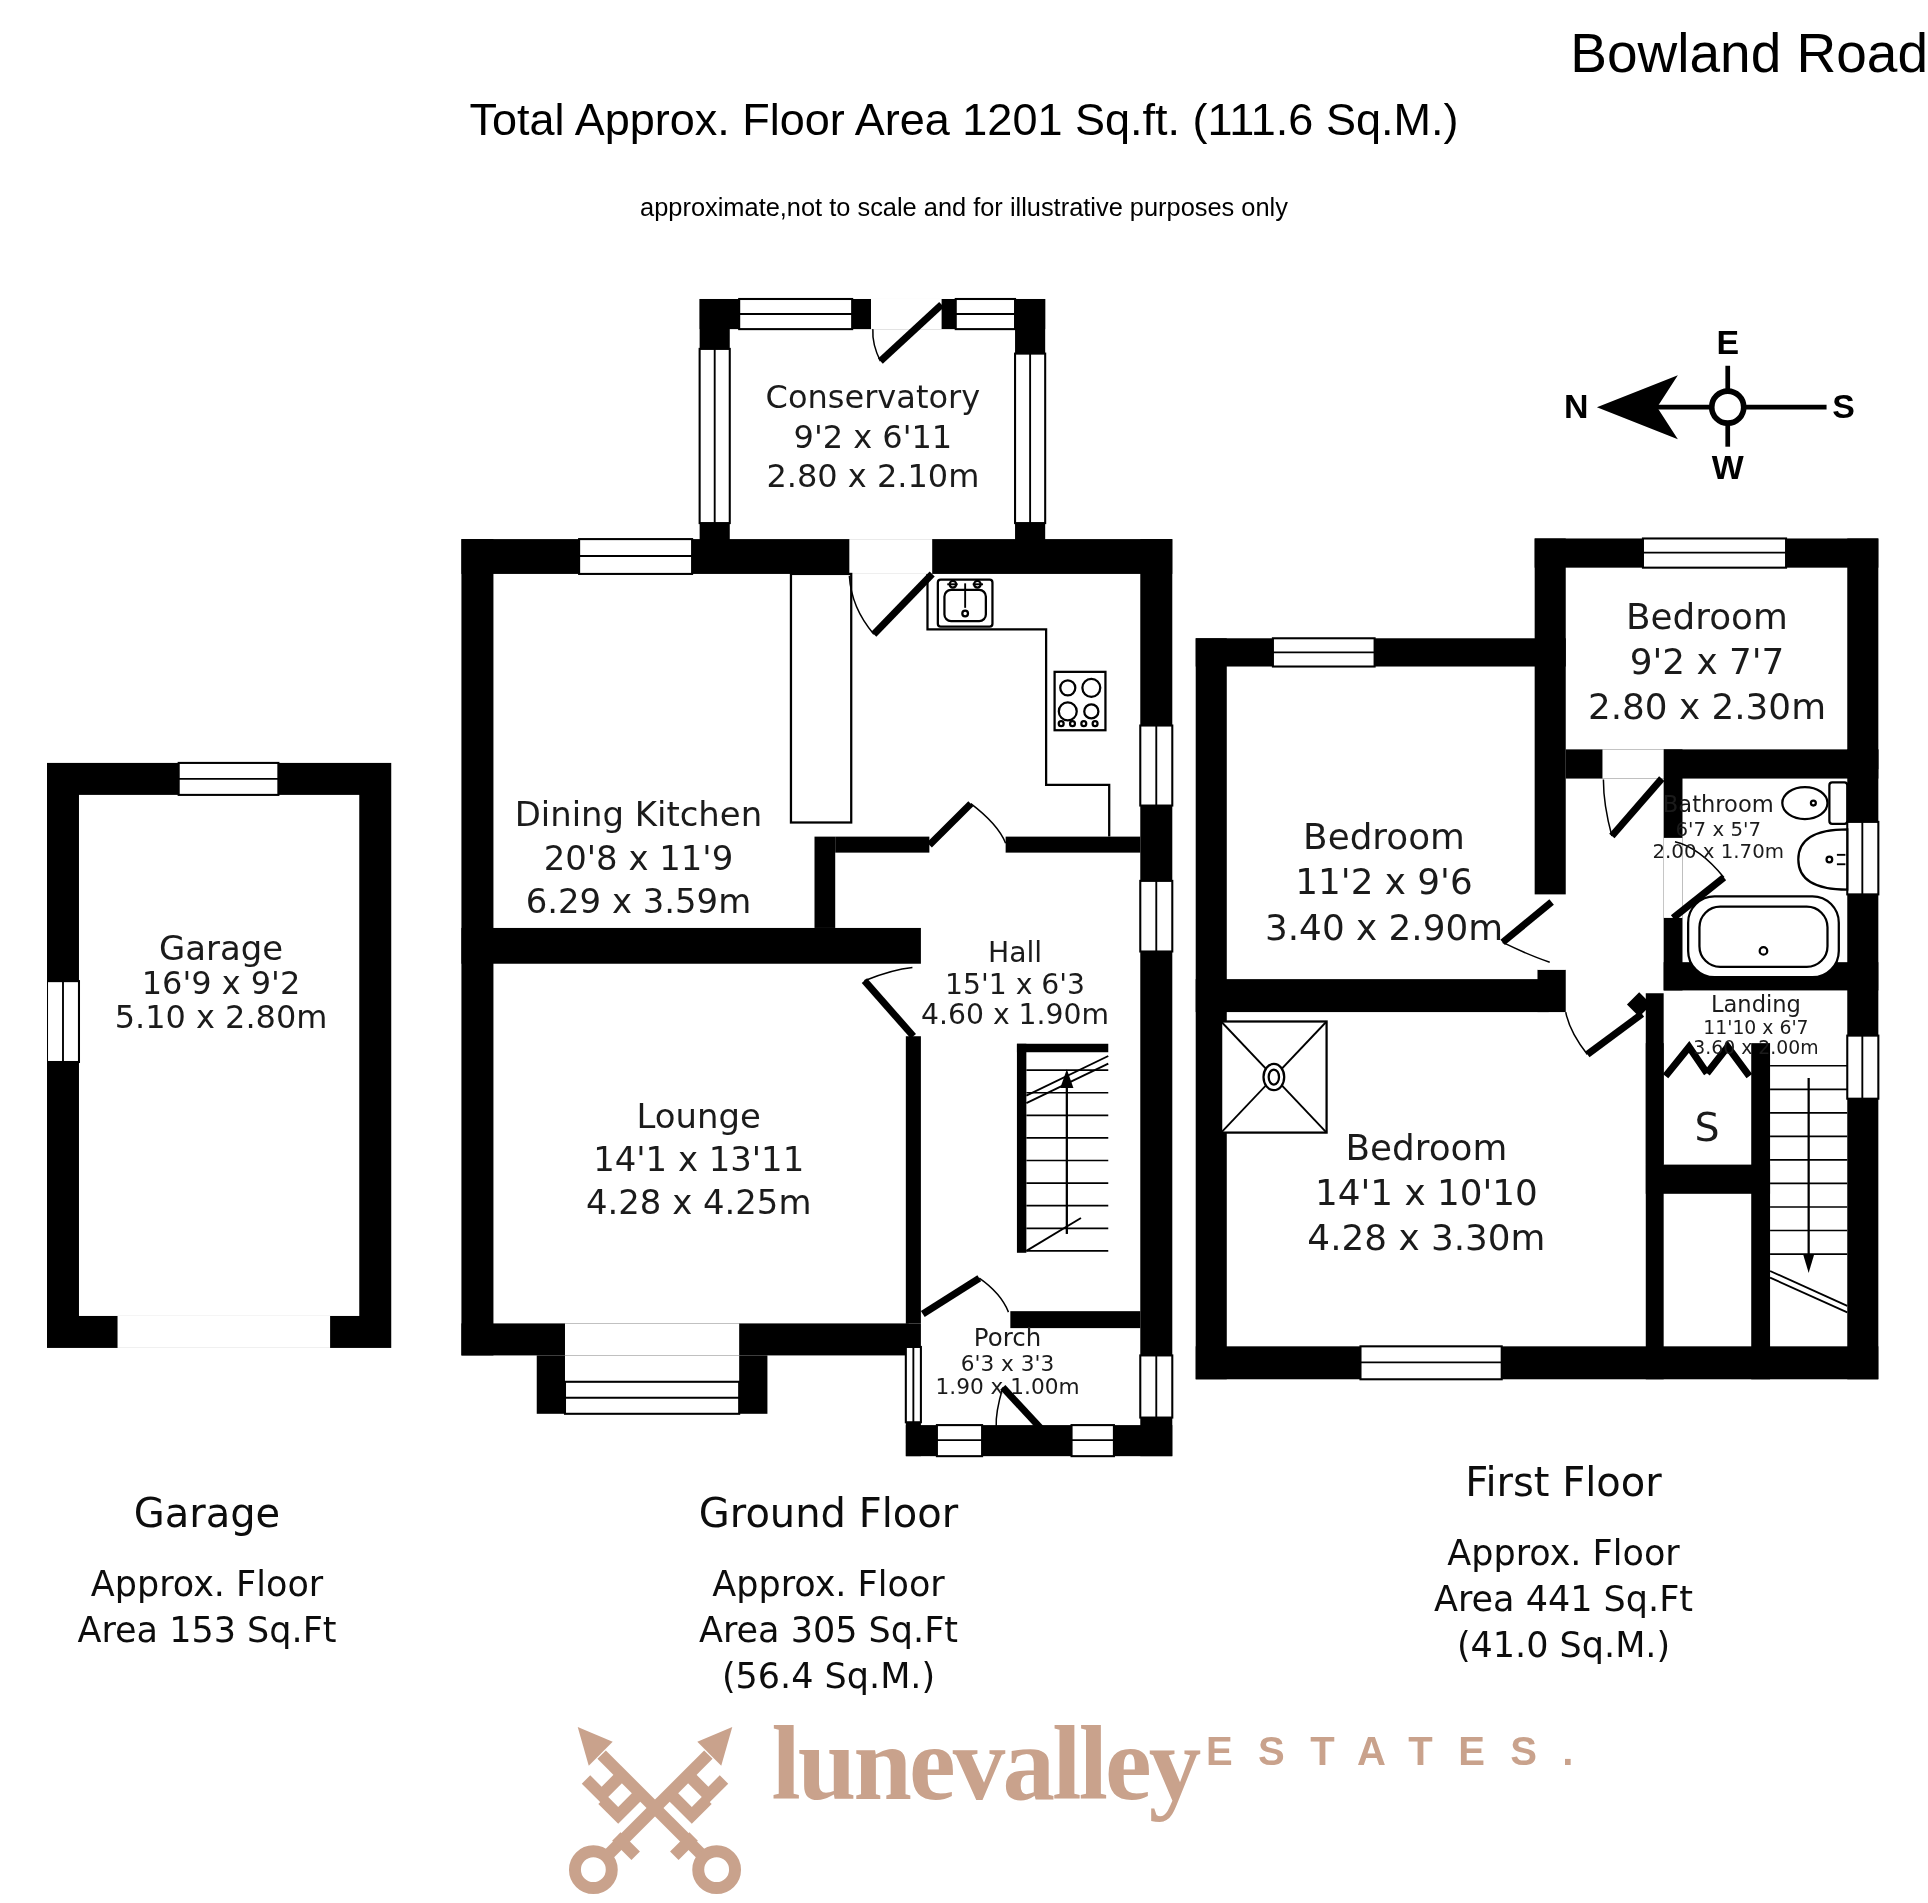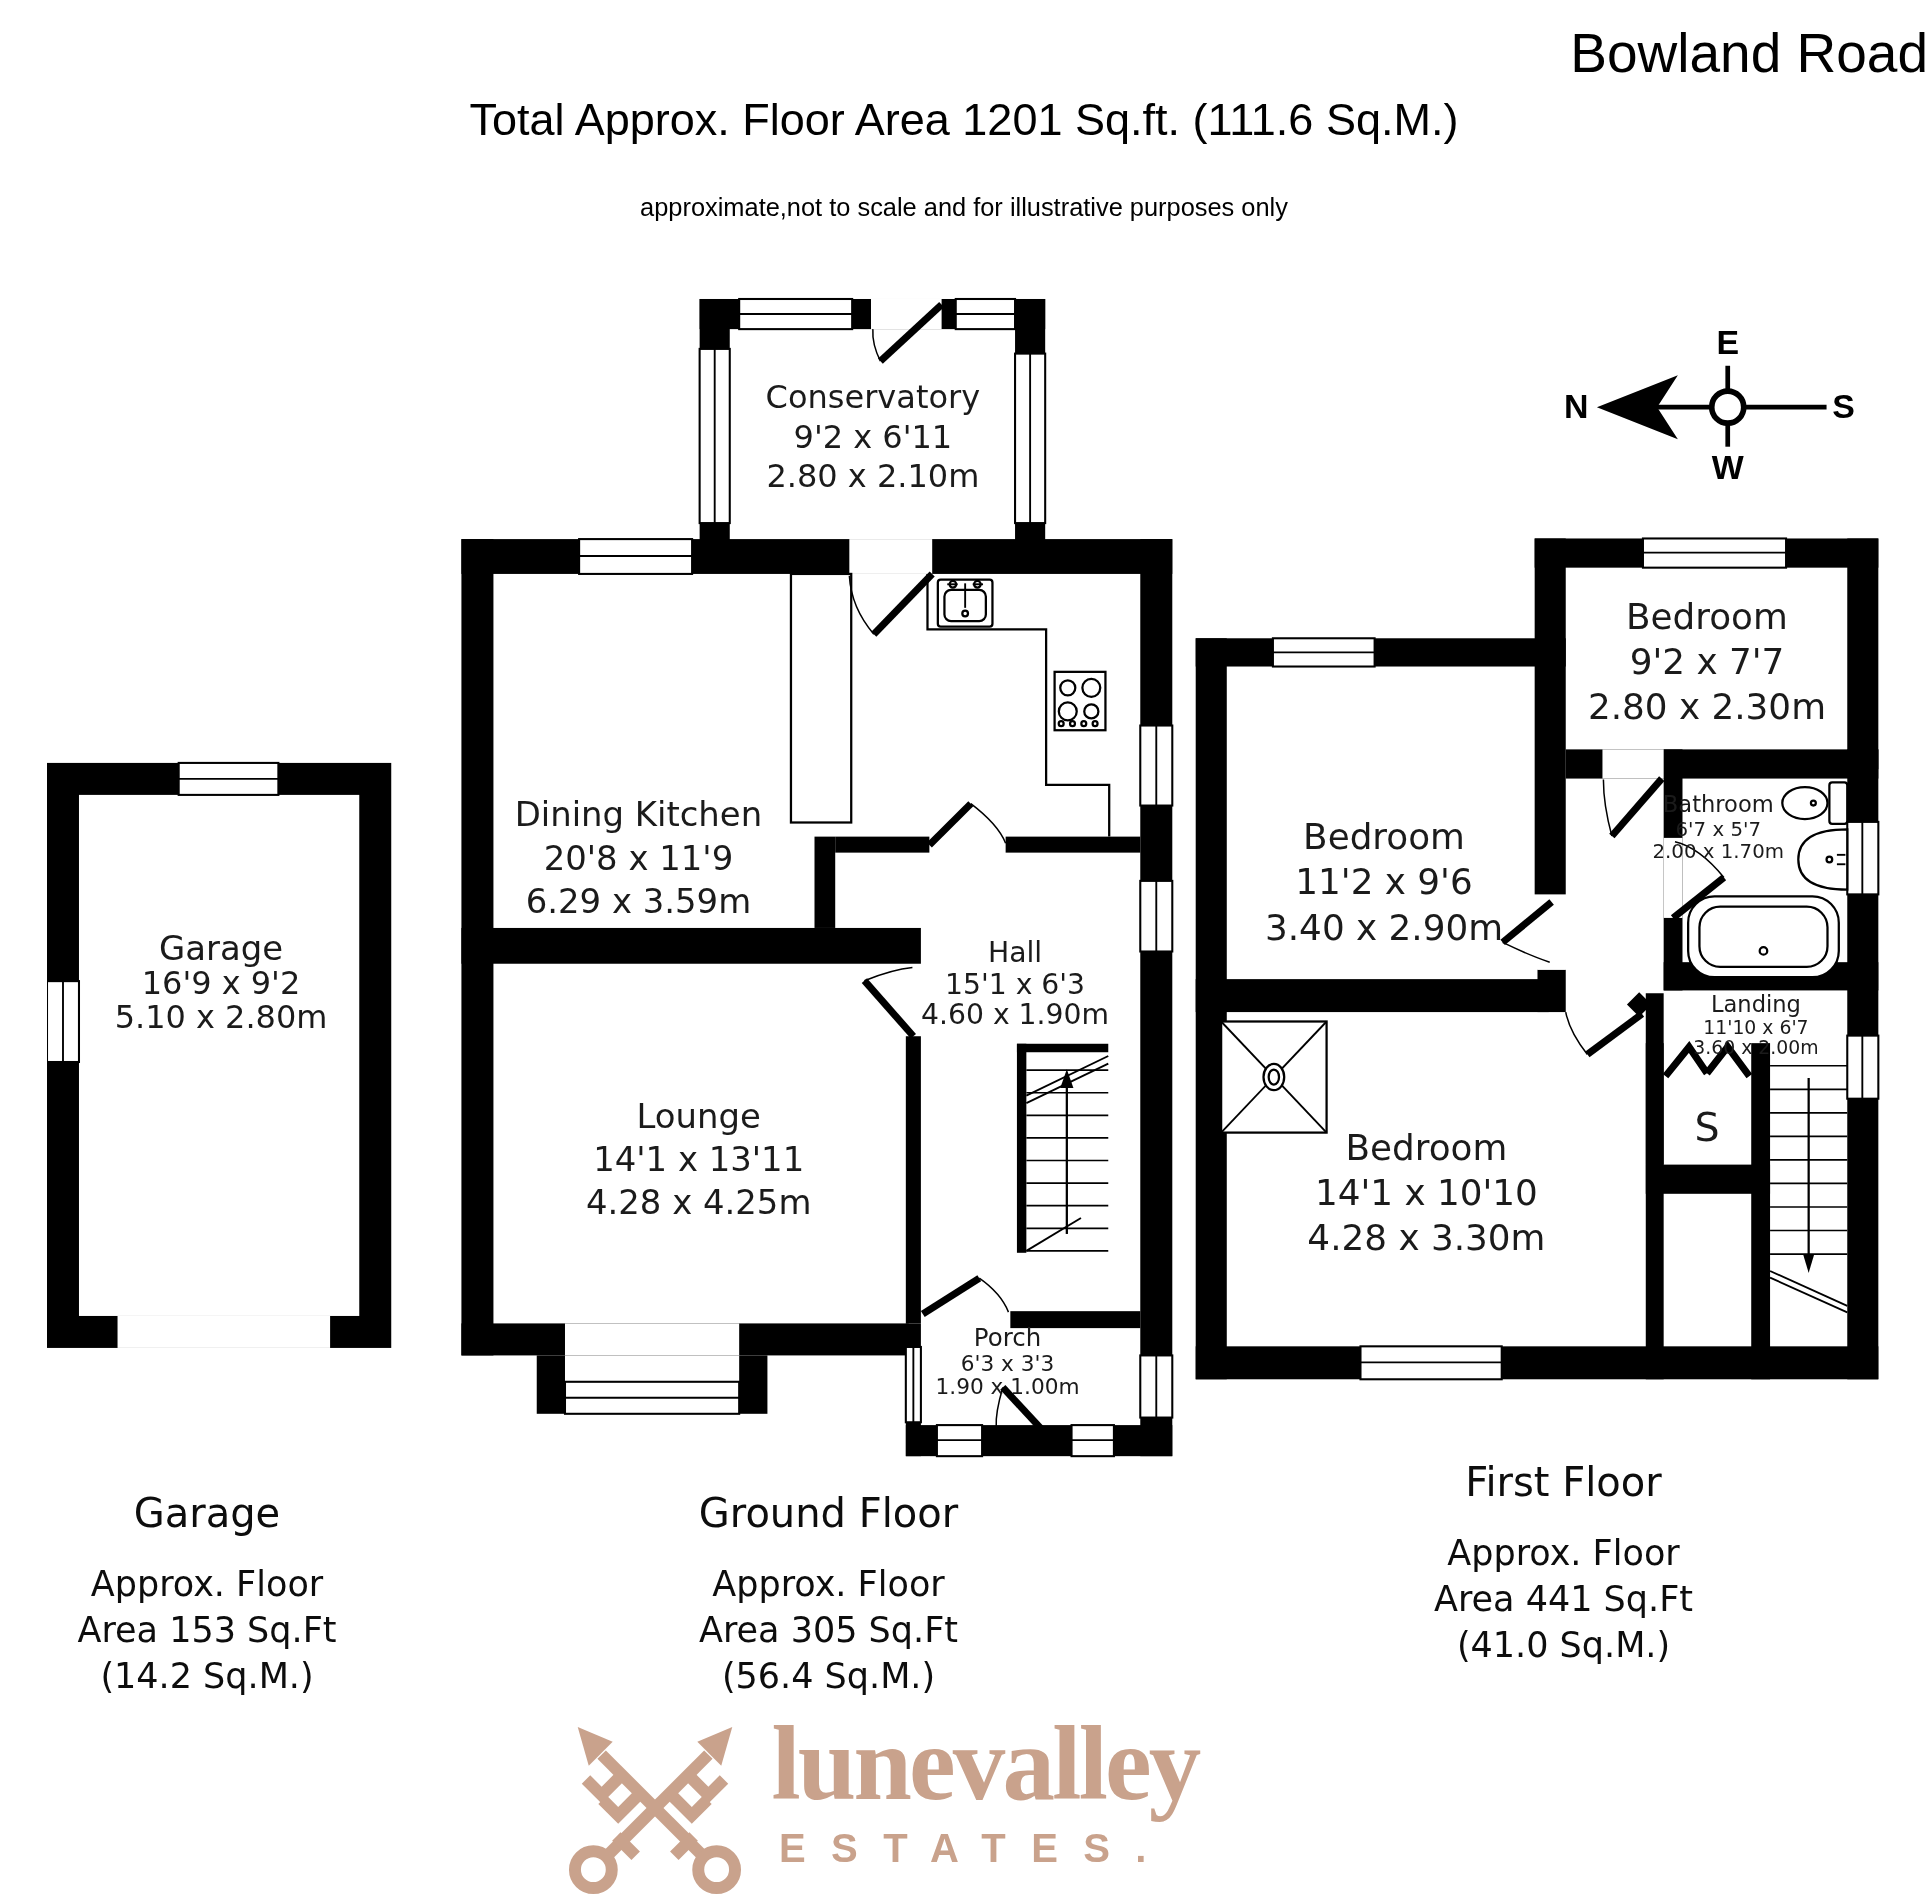--- a/index.html
+++ b/index.html
@@ -21,21 +21,21 @@
   .door{stroke:#000;stroke-width:7.5;fill:none;}
   .arc{stroke:#000;stroke-width:1.6;fill:none;}
   .tread{stroke:#000;stroke-width:1.8;fill:none;}
   .cut{stroke:#000;stroke-width:2;fill:none;}
   
   .floorlabel{text-align:center;font-family:"DejaVu Sans",sans-serif;color:#0d0d0d;}
   .floorlabel .t{font-size:40px;margin-bottom:24.5px;}
   .floorlabel .l{font-size:35px;line-height:1.32;}
   
   #logo{top:1716px;left:563px;display:flex;align-items:flex-start;gap:24.5px;}
-  #logo .txt{display:flex;flex-direction:column;justify-content:space-between;}
+  #logo .txt{display:flex;flex-direction:row;justify-content:space-between;}
   #brand{font-family:"Liberation Serif",serif;font-weight:bold;font-size:105px;line-height:0.92;
          letter-spacing:-2.8px;color:var(--brand,#c9a28c);}
   #tagline{font-family:"Liberation Sans",sans-serif;font-weight:bold;font-size:40px;
            letter-spacing:25.4px;margin-top:13px;padding-left:7.5px;color:var(--brand,#c9a28c);}
   .keyart{stroke:var(--brand,#c9a28c);fill:none;stroke-width:13;}
   .keyfill{fill:var(--brand,#c9a28c);stroke:none;}
   .compasstext{font-family:"Liberation Sans",sans-serif;font-weight:bold;font-size:36px;fill:#000;}
 </style>
 </head>
 <body>
@@ -370,21 +370,20 @@
         <text x="600" y="559" font-size="20">3.60 x 2.00m</text>
       </g>
       <text x="548" y="652" font-size="42">S</text>
     </g>
   </svg>
 
   <div class="abs floorlabel" style="left:33px;top:1490px;width:348px;">
     <div class="t">Garage</div>
     <div class="l">Approx. Floor</div>
     <div class="l">Area 153 Sq.Ft</div>
-    <div class="l">(14.2 Sq.M.)</div>
   </div>
   <div class="abs floorlabel" style="left:527px;top:1490px;width:603px;">
     <div class="t">Ground Floor</div>
     <div class="l">Approx. Floor</div>
     <div class="l">Area 305 Sq.Ft</div>
     <div class="l">(56.4 Sq.M.)</div>
   </div>
   <div class="abs floorlabel" style="left:1262px;top:1459px;width:603px;">
     <div class="t">First Floor</div>
     <div class="l">Approx. Floor</div>

